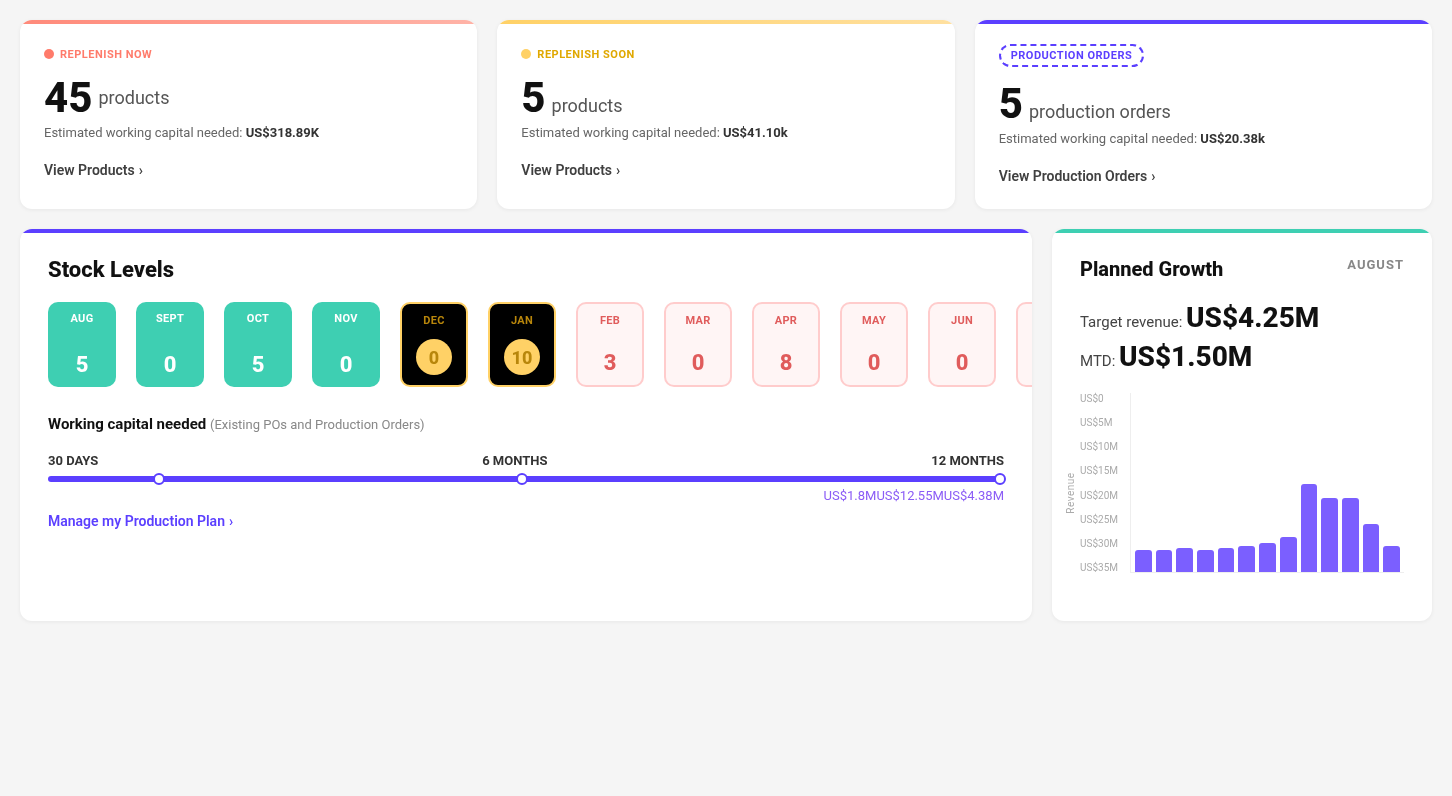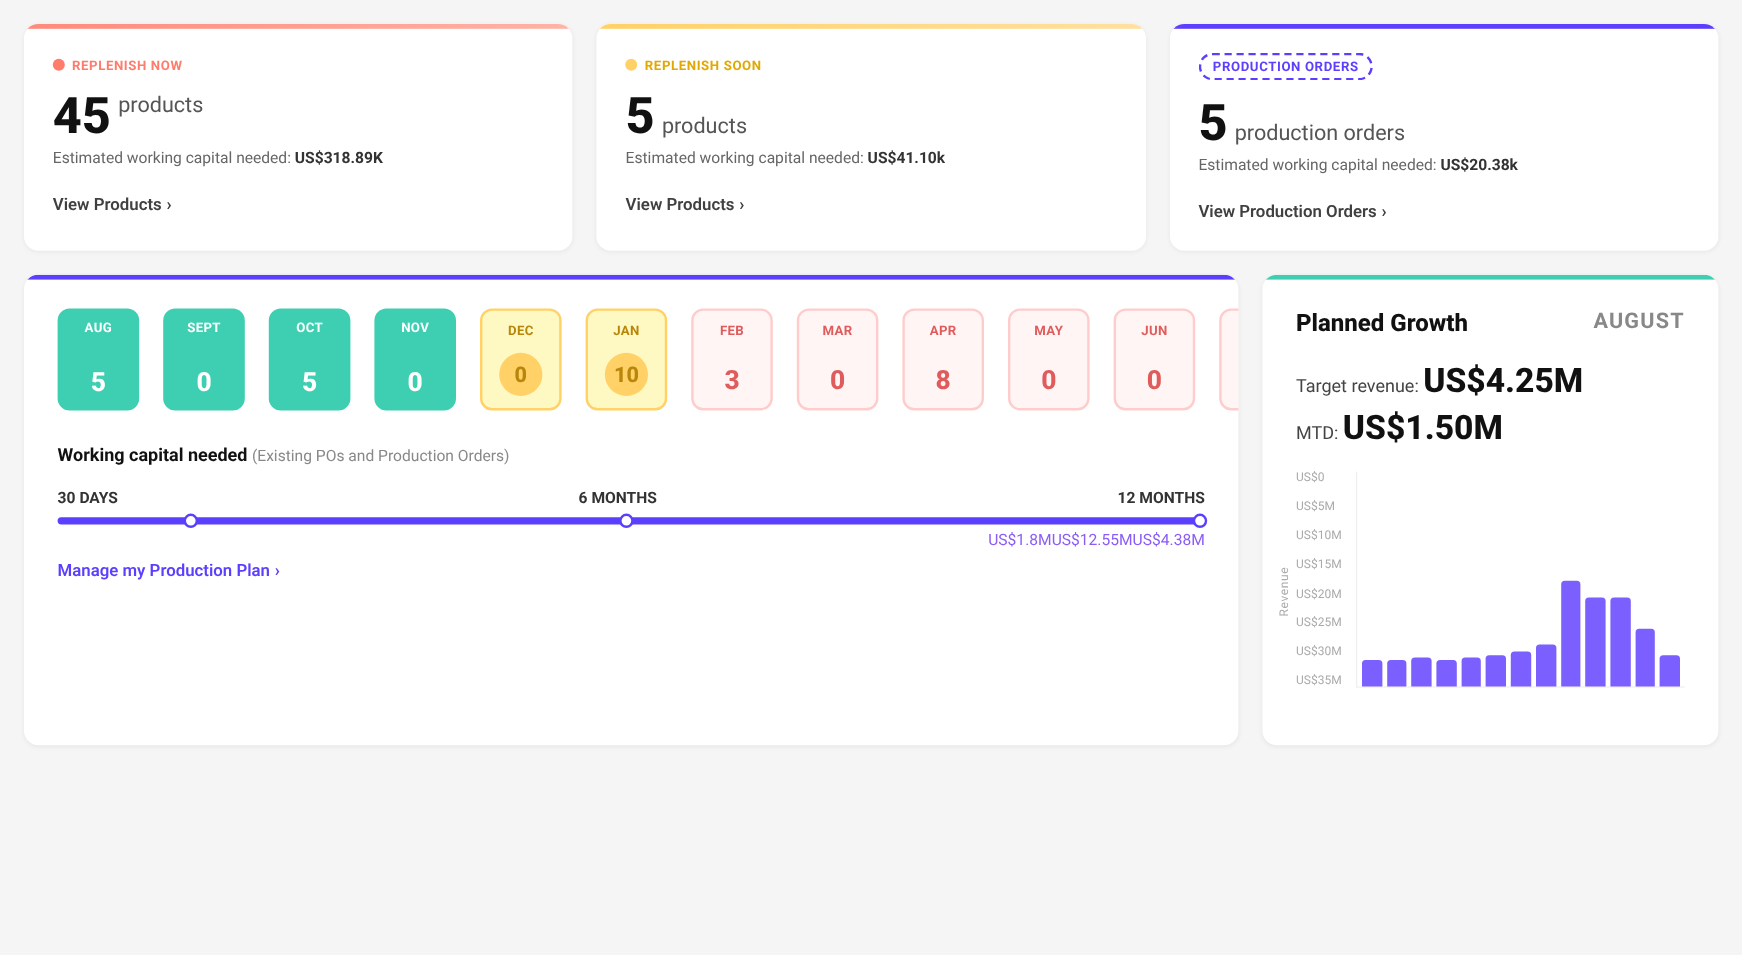--- a/index.html
+++ b/index.html
@@ -159,21 +159,21 @@
       font-size: 22px;
       font-weight: 800;
     }
 
     .cell-green {
       background: #3ecfb2;
       color: #fff;
     }
 
     .cell-yellow {
-      background: #fef9c3;
+      background: #000000;
       border: 2px solid #ffd166;
       color: #b8860b;
     }
 
     .cell-yellow .month-number {
       background: #ffd166;
       border-radius: 50%;
       width: 36px;
       height: 36px;
       display: flex;
@@ -275,21 +275,21 @@
       margin-bottom: 20px;
     }
 
     .growth-title {
       font-size: 20px;
       font-weight: 800;
       color: #111;
     }
 
     .growth-month {
-      font-size: 18px;
+      font-size: 13px;
       font-weight: 700;
       color: #888;
       letter-spacing: 1px;
       text-transform: uppercase;
     }
 
     .growth-revenue {
       margin-bottom: 6px;
       font-size: 15px;
       color: #444;
@@ -365,21 +365,21 @@
 </head>
 <body>
 
 <div class="top-cards">
 
   <div class="card card-red">
     <div class="badge badge-red">
       <span class="badge-dot"></span>
       <span>REPLENISH NOW</span>
     </div>
-    <div style="display:flex;align-items:flex-start;gap:6px;margin-bottom:6px;">
+    <div style="display:flex;align-items:center;gap:6px;margin-bottom:6px;">
       <span class="card-count">45</span>
       <span class="card-count-label">products</span>
     </div>
     <div class="card-subtitle">
       <span>Estimated working capital needed:</span>
       <strong>US$318.89K</strong>
     </div>
     <a class="card-link">
       <span>View Products</span>
       <span>›</span>
@@ -420,20 +420,21 @@
     <a class="card-link">
       <span>View Production Orders</span>
       <span>›</span>
     </a>
   </div>
 </div>
 
 <div class="bottom-row">
 
   <div class="stock-card">
+    <div class="stock-title">Stock Levels</div>
 
     <div class="months-grid" id="months-grid">
         <div class="month-cell cell-green">
           <div class="month-label">AUG</div>
           <div class="month-number">5</div>
         </div>
         <div class="month-cell cell-green">
           <div class="month-label">SEPT</div>
           <div class="month-number">0</div>
         </div>

